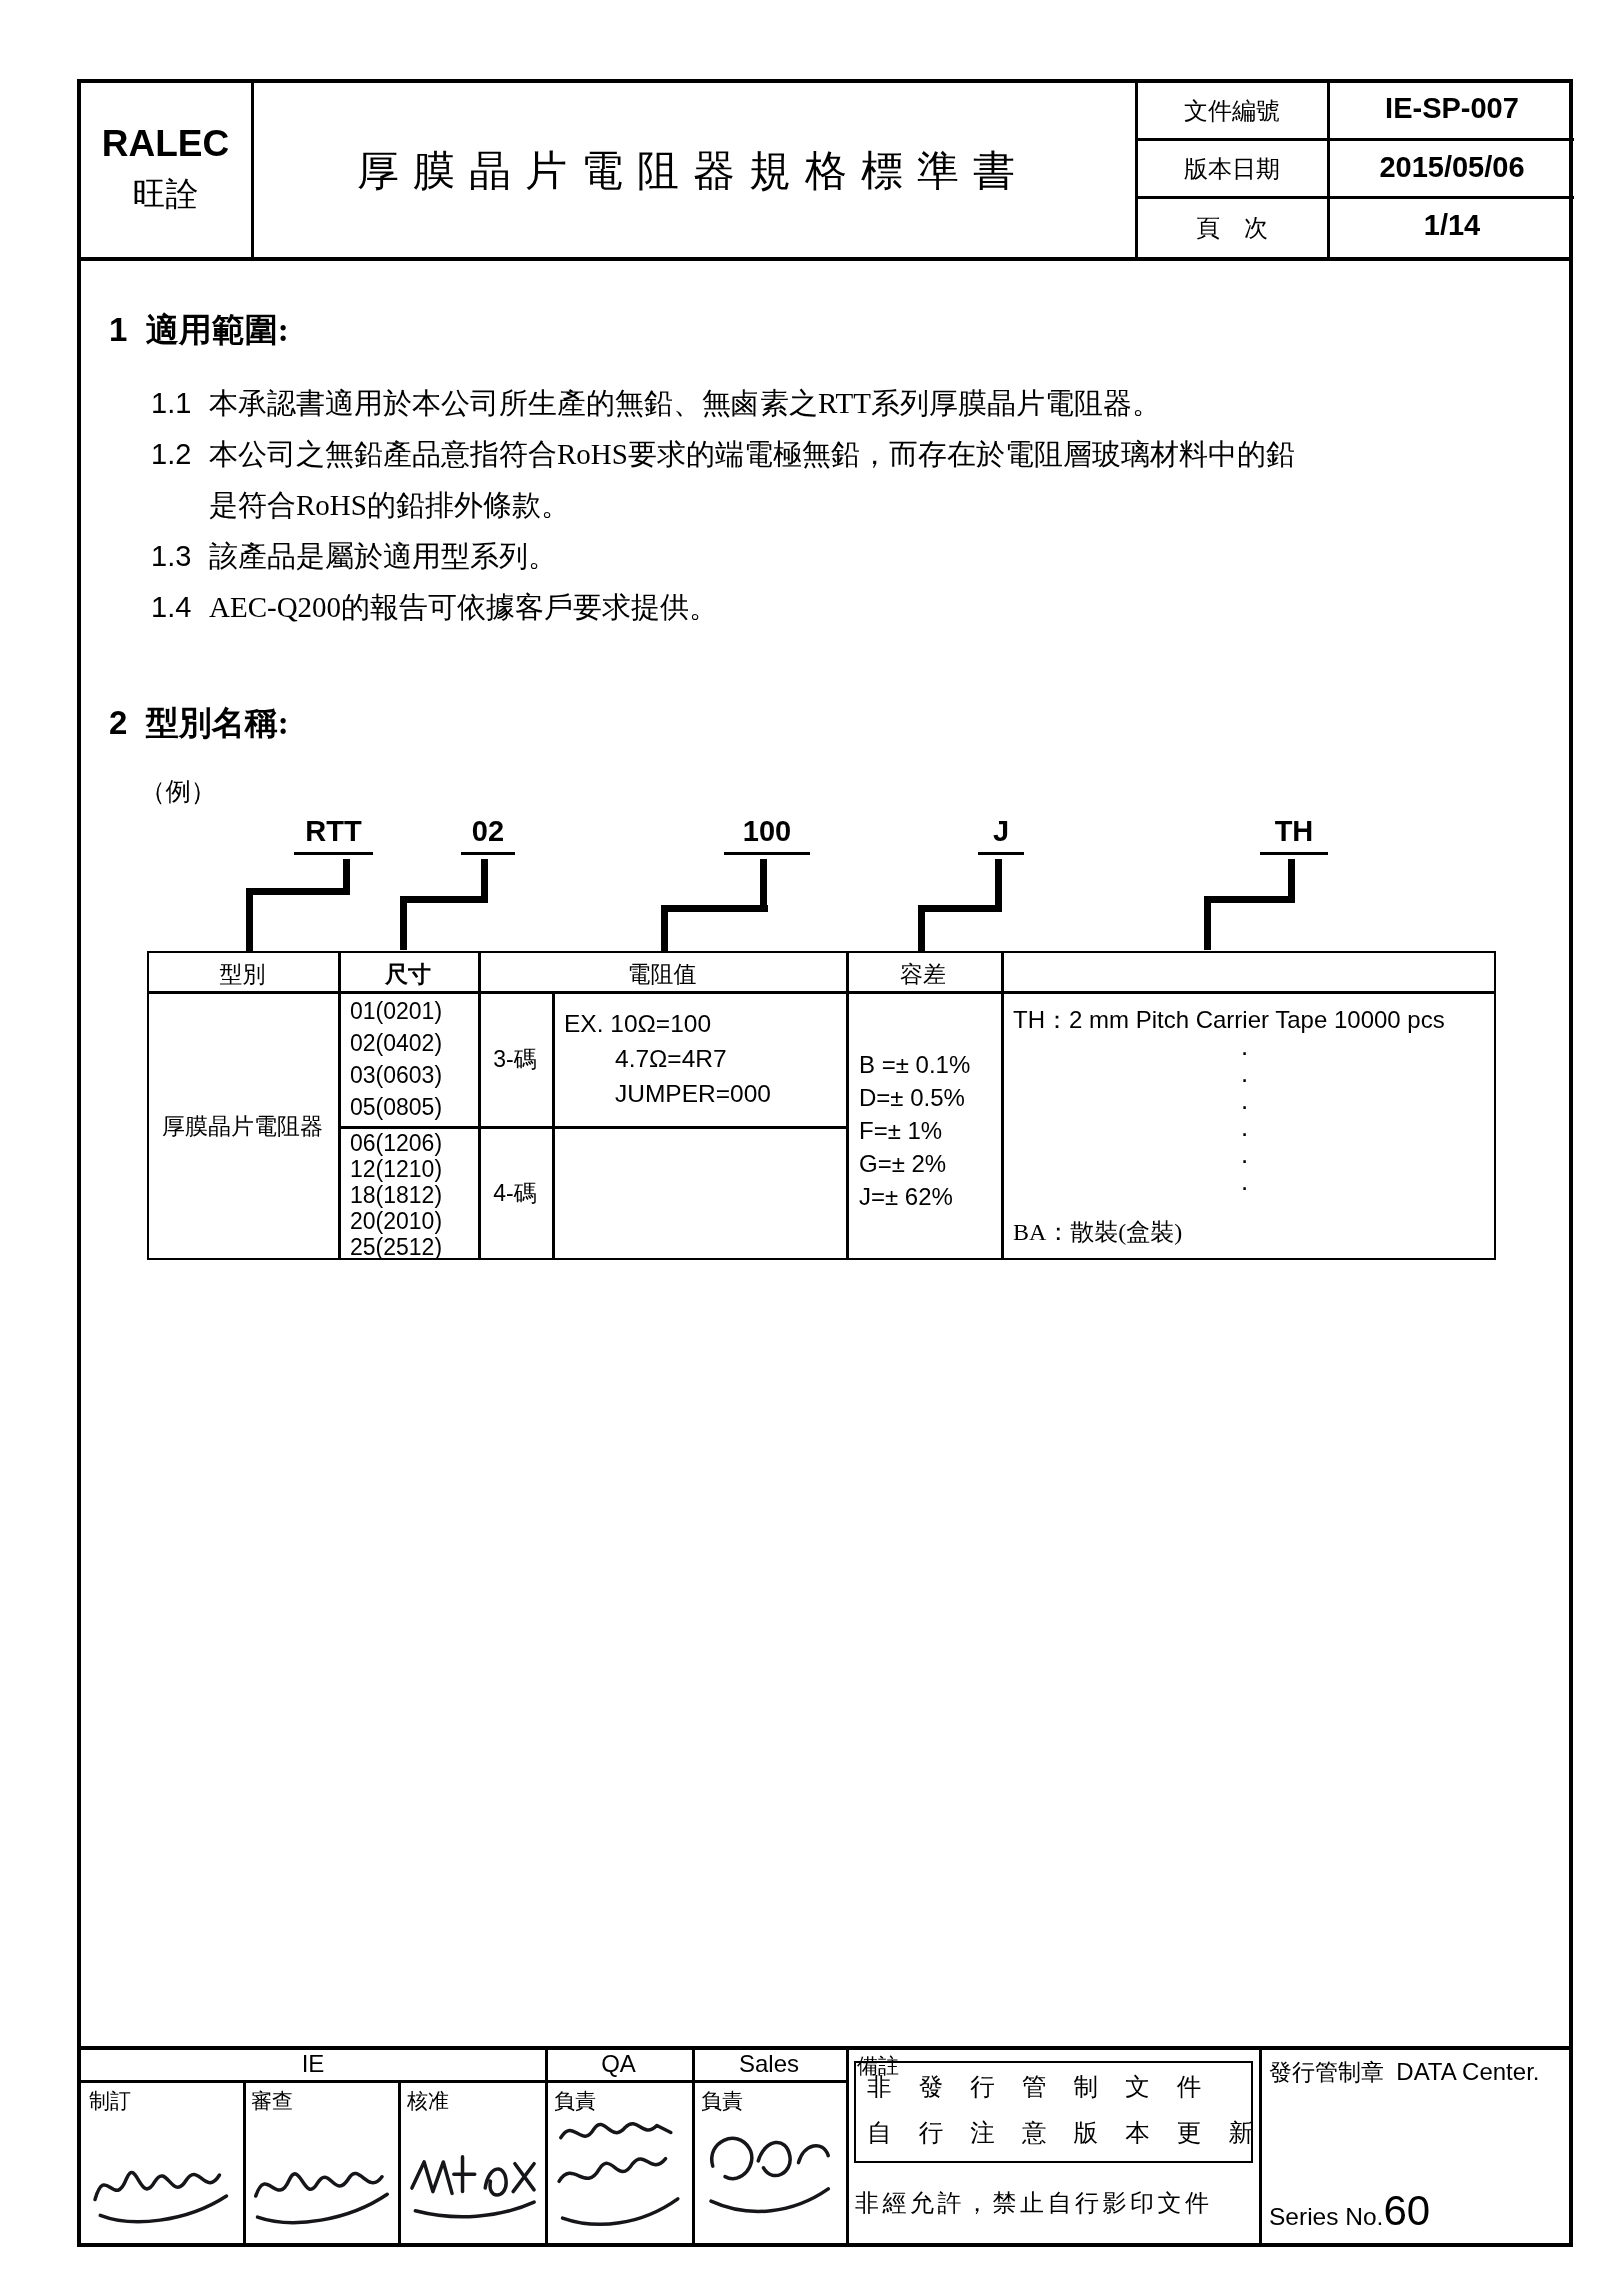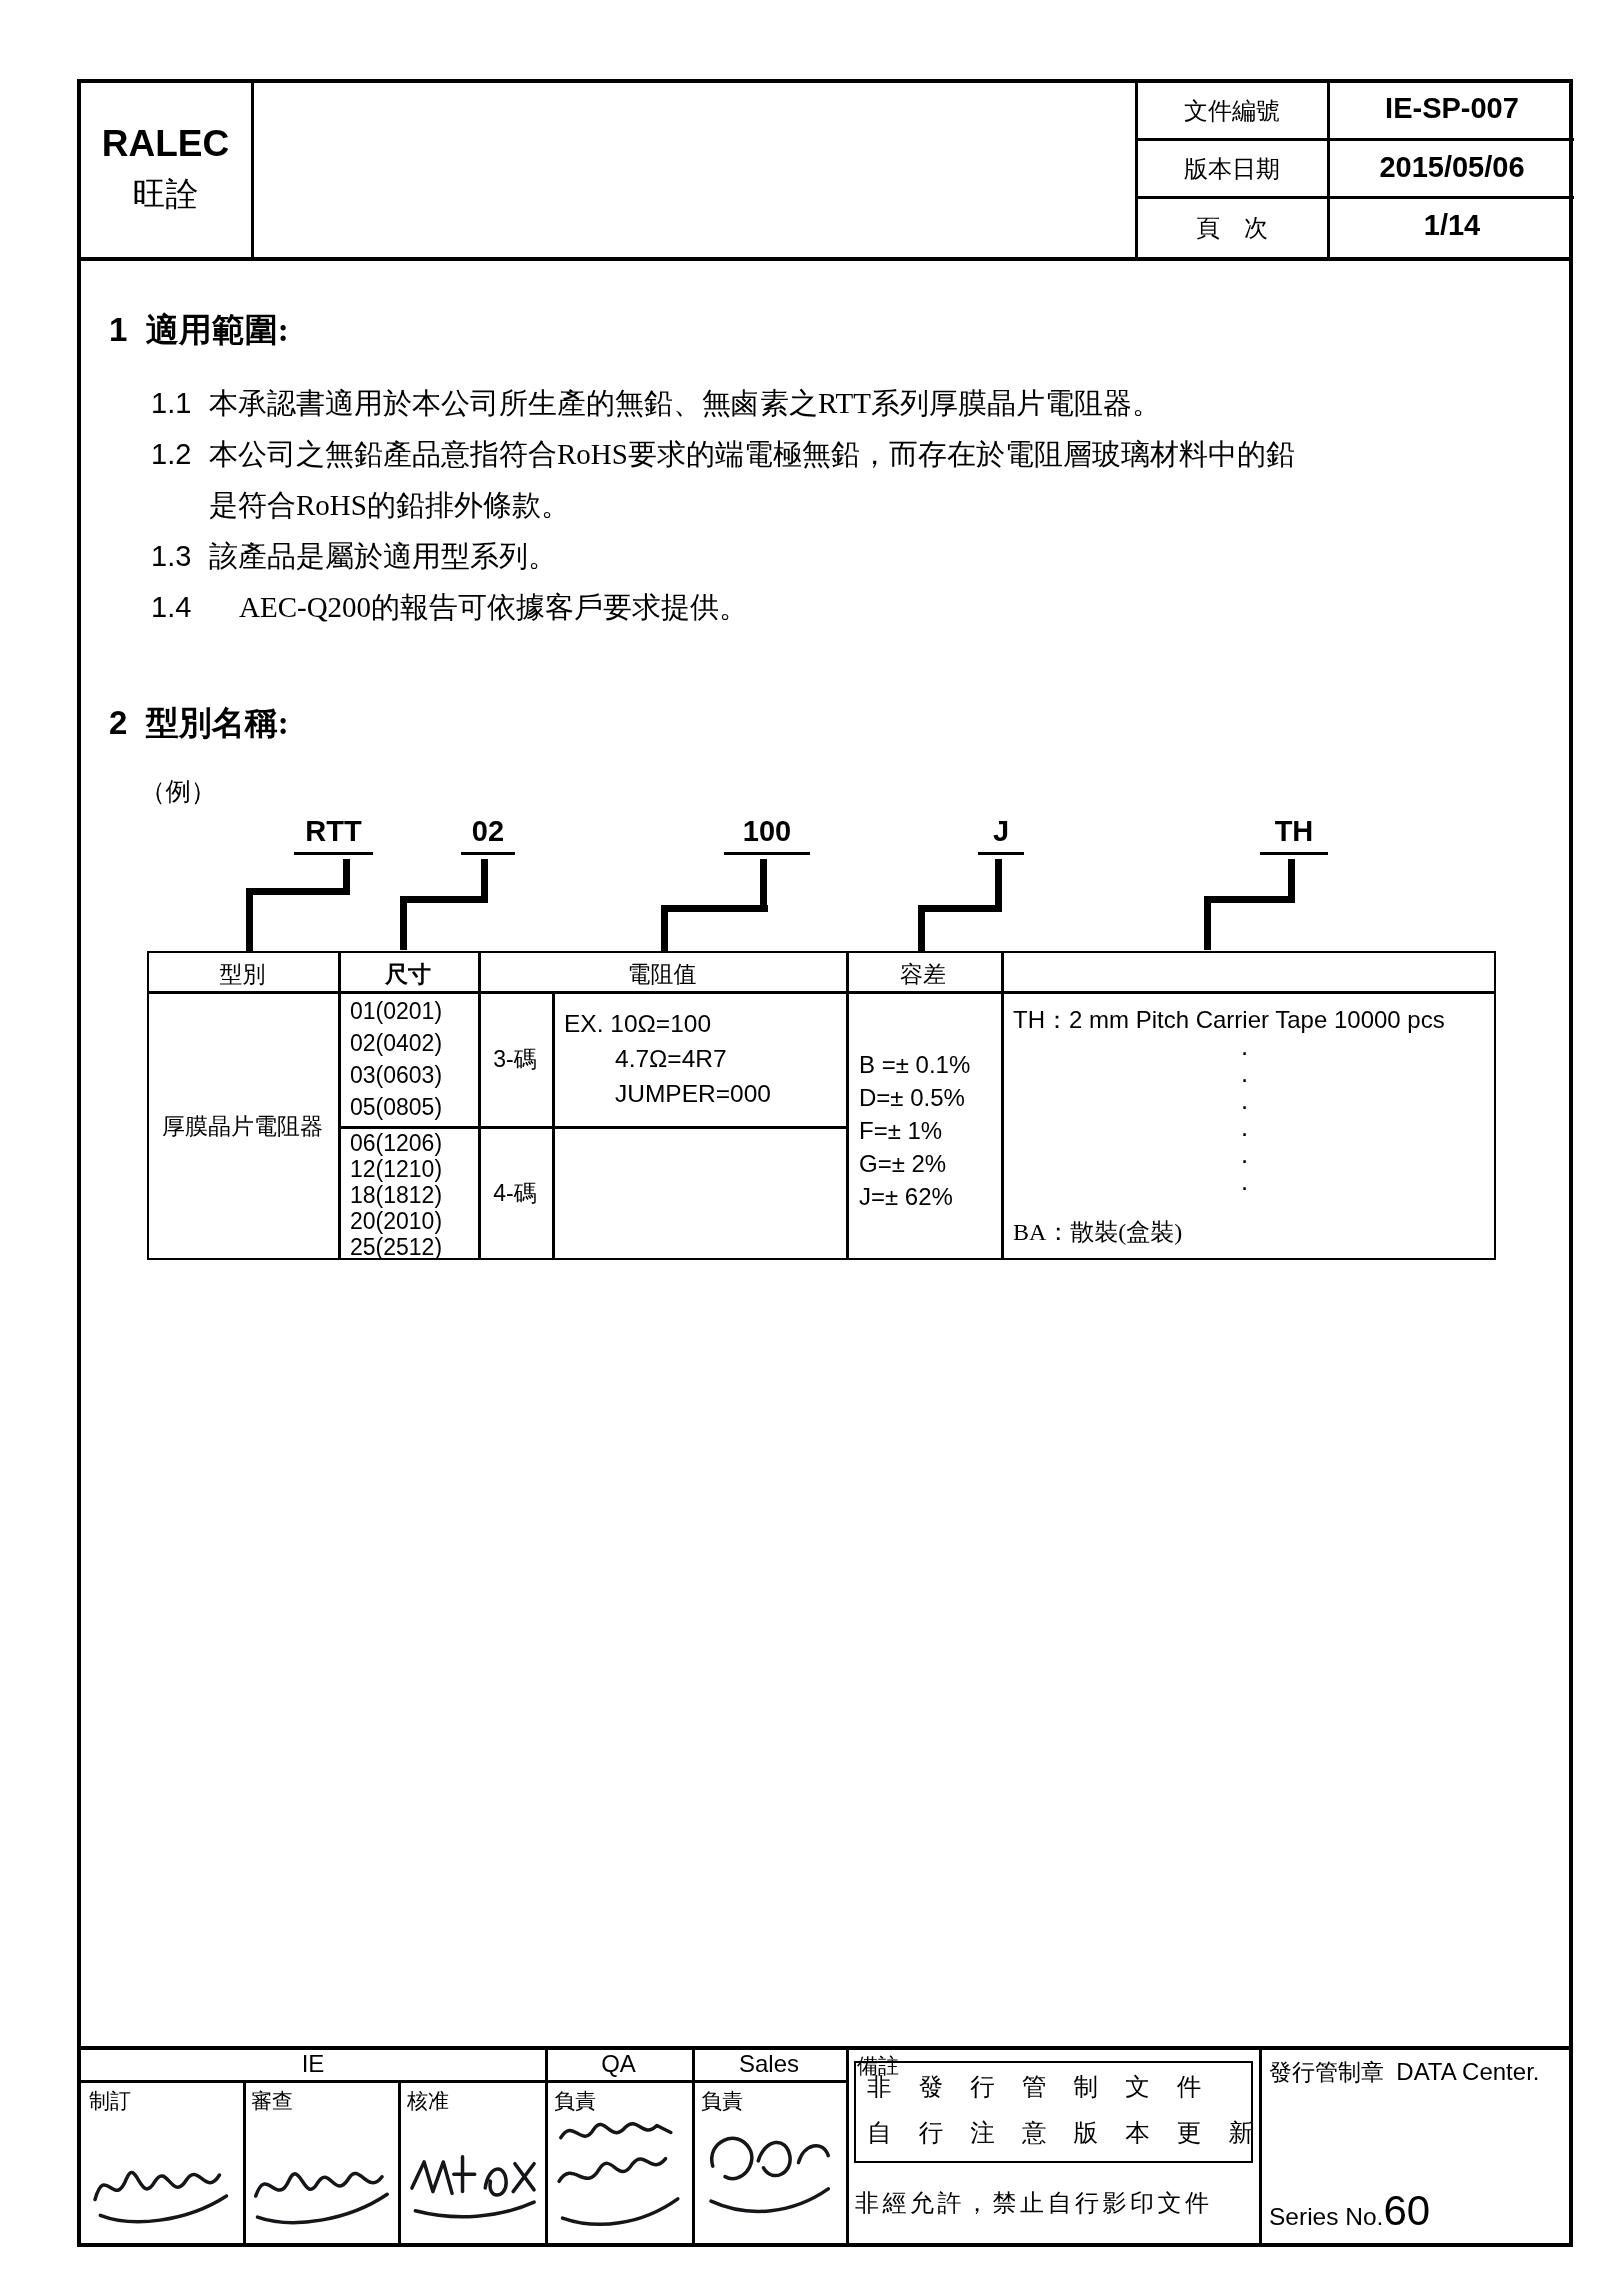--- a/index.html
+++ b/index.html
@@ -26,20 +26,21 @@
   <div class="ln" style="left:1327px;top:79px;width:2.6px;height:178px;"></div>
   <div class="ln" style="left:1135px;top:138px;width:439px;height:2.6px;"></div>
   <div class="ln" style="left:1135px;top:196px;width:439px;height:2.6px;"></div>
   <div class="ln" style="left:77px;top:257px;width:1496px;height:4.4px;"></div>
 
   <div class="a c" style="left:81px;top:123px;width:169px;">
     <div class="b" style="font-size:37px;">RALEC</div>
     <div class="hw" style="font-size:33px;margin-top:7px;">旺詮</div>
   </div>
 
+  <div class="a c hw" style="left:251px;top:143px;width:884px;font-size:42px;letter-spacing:14px;">厚膜晶片電阻器規格標準書</div>
 
   <div class="a c hw" style="left:1137px;top:95px;width:190px;font-size:24px;">文件編號</div>
   <div class="a c b" style="left:1330px;top:92px;width:244px;font-size:29px;">IE-SP-007</div>
   <div class="a c hw" style="left:1137px;top:153px;width:190px;font-size:24px;">版本日期</div>
   <div class="a c b" style="left:1330px;top:151px;width:244px;font-size:29px;">2015/05/06</div>
   <div class="a c hw" style="left:1137px;top:212px;width:190px;font-size:24px;">頁　次</div>
   <div class="a c b" style="left:1330px;top:209px;width:244px;font-size:29px;">1/14</div>
 
   <div class="a b" style="left:109px;top:308px;font-size:33px;">
     <span>1</span>&nbsp;
@@ -52,21 +53,21 @@
       <span class="hw" style="width:1086px;">本承認書適用於本公司所生產的無鉛、無鹵素之RTT系列厚膜晶片電阻器。</span>
     </div>
     <div style="display:flex;">
       <span style="width:58px;flex:none;">1.2</span>
       <span class="hw" style="width:1086px;">本公司之無鉛產品意指符合RoHS要求的端電極無鉛，而存在於電阻層玻璃材料中的鉛是符合RoHS的鉛排外條款。</span>
     </div>
     <div style="display:flex;">
       <span style="width:58px;flex:none;">1.3</span>
       <span class="hw" style="width:1086px;">該產品是屬於適用型系列。</span>
     </div>
-    <div style="display:flex;gap:30px;">
+    <div style="display:flex;">
       <span style="width:58px;flex:none;">1.4</span>
       <span class="hw" style="width:1086px;">AEC-Q200的報告可依據客戶要求提供。</span>
     </div>
   </div>
 
   <div class="a b" style="left:109px;top:701px;font-size:33px;">
     <span>2</span>&nbsp;
     <span class="hw">型別名稱:</span>
   </div>
 

